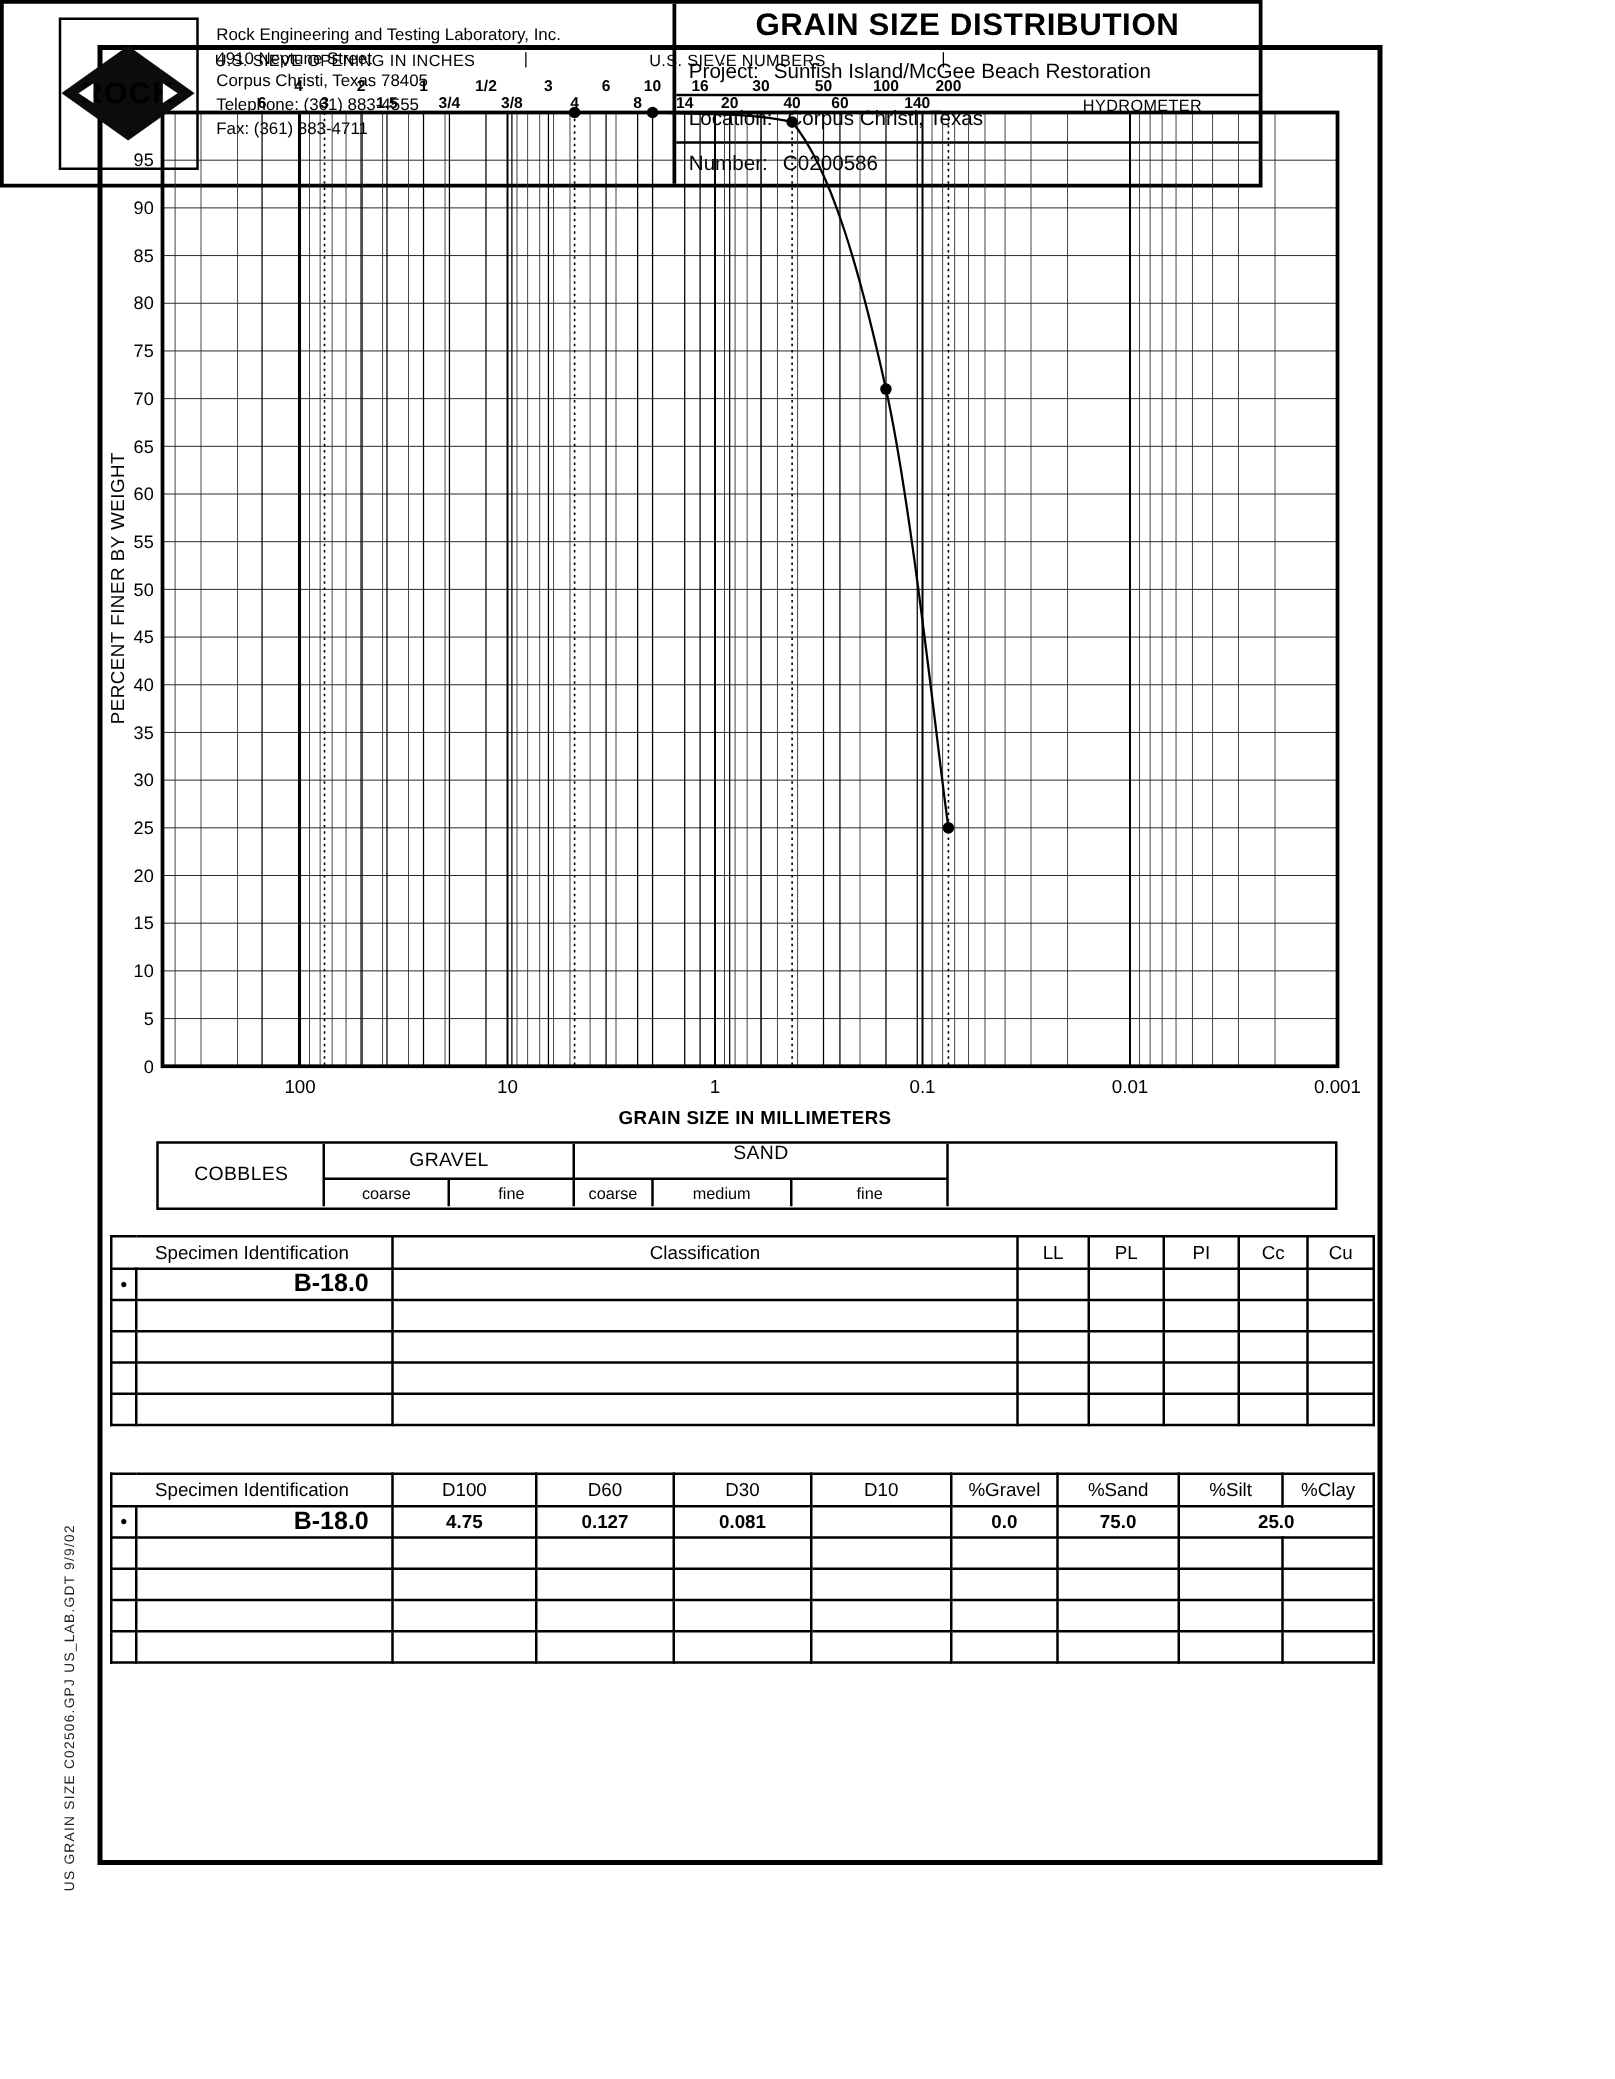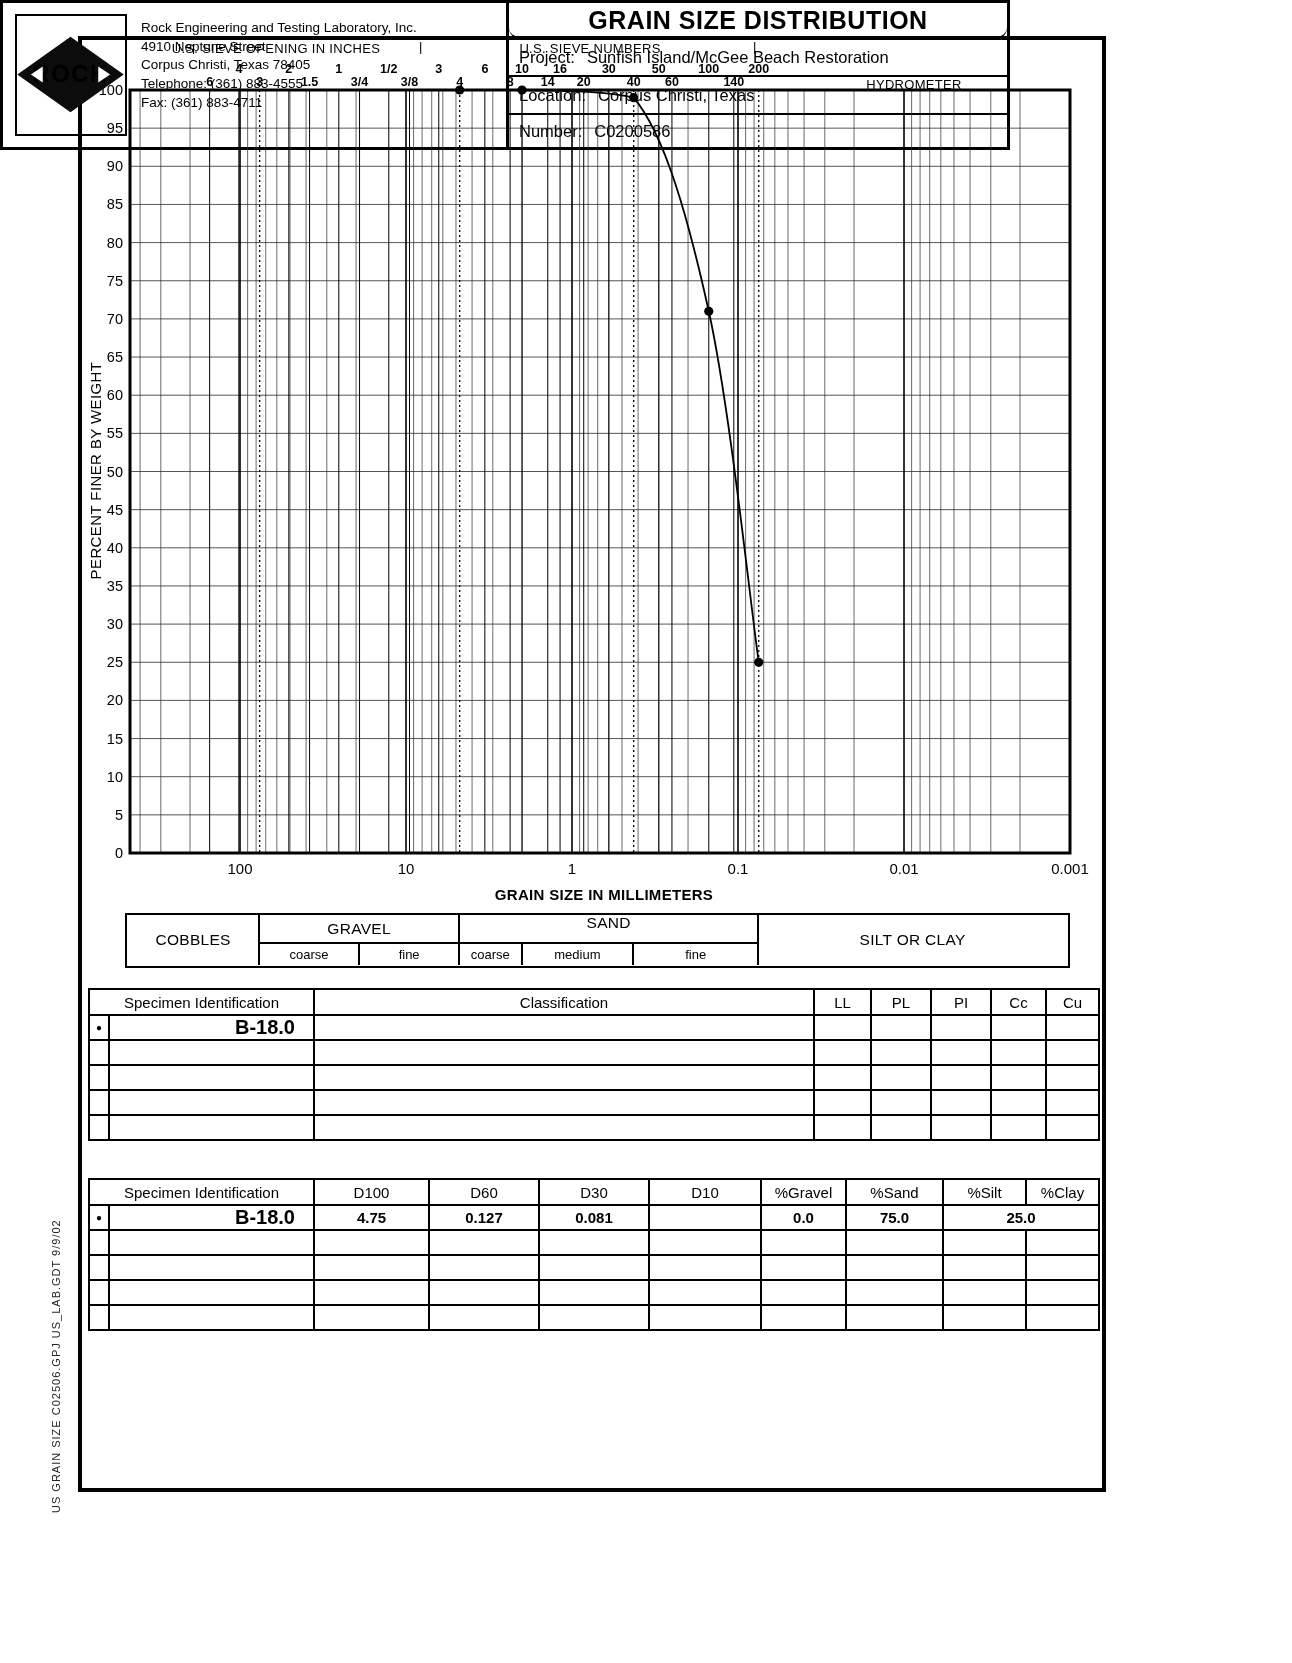--- a/index.html
+++ b/index.html
@@ -29,27 +29,27 @@
   .spec-table th,.spec-table td{border:2px solid #000;font-size:15px;padding:0 4px;overflow:hidden;white-space:nowrap;}
   .spec-table th{font-weight:400;text-align:center;height:24px;margin-left:31px;}
   .spec-table td{height:23px;}
   #table1{left:88px;top:988px;}
   #table2{left:88px;top:1178px;}
   td.mk{text-align:center;font-size:10px;padding:0;}
   td.c{text-align:center;}
   .b{font-weight:700;}
   .specflex{display:flex;justify-content:flex-end;padding:0 14px 0 4px;font-weight:700;font-size:20px;}
   
-  #footer{left:88px;top:1332px;width:1010px;height:150px;border:3px solid #000;box-sizing:border-box;display:flex;}
+  #footer{left:88px;top:1332px;width:1010px;height:150px;border:3px solid #000;box-sizing:border-box;display:flex;padding-left:32px;}
   #f-left{position:relative;width:506px;border-right:3px solid #000;box-sizing:border-box;}
   #logo-box{position:absolute;left:12px;top:11px;width:112px;height:122px;border:2.5px solid #000;box-sizing:border-box;}
   #company{position:absolute;left:138px;top:16px;font-size:13.5px;line-height:1.38;}
   #f-right{flex:1;display:flex;flex-direction:column;}
   #f-title{height:34px;border-bottom:2.5px solid #000;display:flex;align-items:center;justify-content:center;
-           font-size:25px;font-weight:700;letter-spacing:.5px;border-radius:11px;}
+           font-size:25px;font-weight:700;letter-spacing:.5px;}
   .f-row{height:36px;border-bottom:2.5px solid #000;display:flex;align-items:center;padding-left:10px;font-size:16.5px;}
   .f-row:last-child{border-bottom:none;flex:1;}
   .f-lab{margin-right:12px;}
   #side-text{left:50px;top:1168px;height:345px;writing-mode:vertical-rl;transform:rotate(180deg);
              font-size:11px;letter-spacing:1px;color:#222;white-space:nowrap;}
 </style>
 </head>
 <body>
 
 <div id="page">
@@ -230,21 +230,20 @@
       <div class="ln" style="left: 131.111px; top: 0px; width: 2px; height: 50px;"></div>
       <div class="ln" style="left: 331.18px; top: 0px; width: 2px; height: 50px;"></div>
       <div class="ln" style="left: 630.246px; top: 0px; width: 2px; height: 50px;"></div>
       <div class="ln" style="left: 132.111px; top: 27px; width: 499.135px; height: 2px;"></div>
       <div class="ln" style="left: 231.051px; top: 28px; width: 2px; height: 22px;"></div>
       <div class="ln" style="left: 393.539px; top: 28px; width: 2px; height: 22px;"></div>
       <div class="ln" style="left: 505.196px; top: 28px; width: 2px; height: 22px;"></div>
       <div class="cell g" style="left: 0px; top: 0px; width: 132.111px; height: 50px;">COBBLES</div>
       <div class="cell g" style="left: 132.111px; top: 0px; width: 200.07px; height: 28px;">GRAVEL</div>
       <div class="cell g" style="left: 332.18px; top: 0px; width: 299.065px; height: 16px;">SAND</div>
-      <div class="cell g" style="left: 631.246px; top: 0px; width: 308.754px; height: 50px;">SILT OR CLAY</div>
       <div class="cell s" style="left: 132.111px; top: 28px; width: 99.9401px; height: 22px;">coarse</div>
       <div class="cell s" style="left: 232.051px; top: 28px; width: 100.13px; height: 22px;">fine</div>
       <div class="cell s" style="left: 332.18px; top: 28px; width: 62.359px; height: 22px;">coarse</div>
       <div class="cell s" style="left: 394.539px; top: 28px; width: 111.656px; height: 22px;">medium</div>
       <div class="cell s" style="left: 506.196px; top: 28px; width: 125.05px; height: 22px;">fine</div>
     </div>
 
   <table id="table1" class="abs spec-table">
     <colgroup>
       <col style="width:20px">

